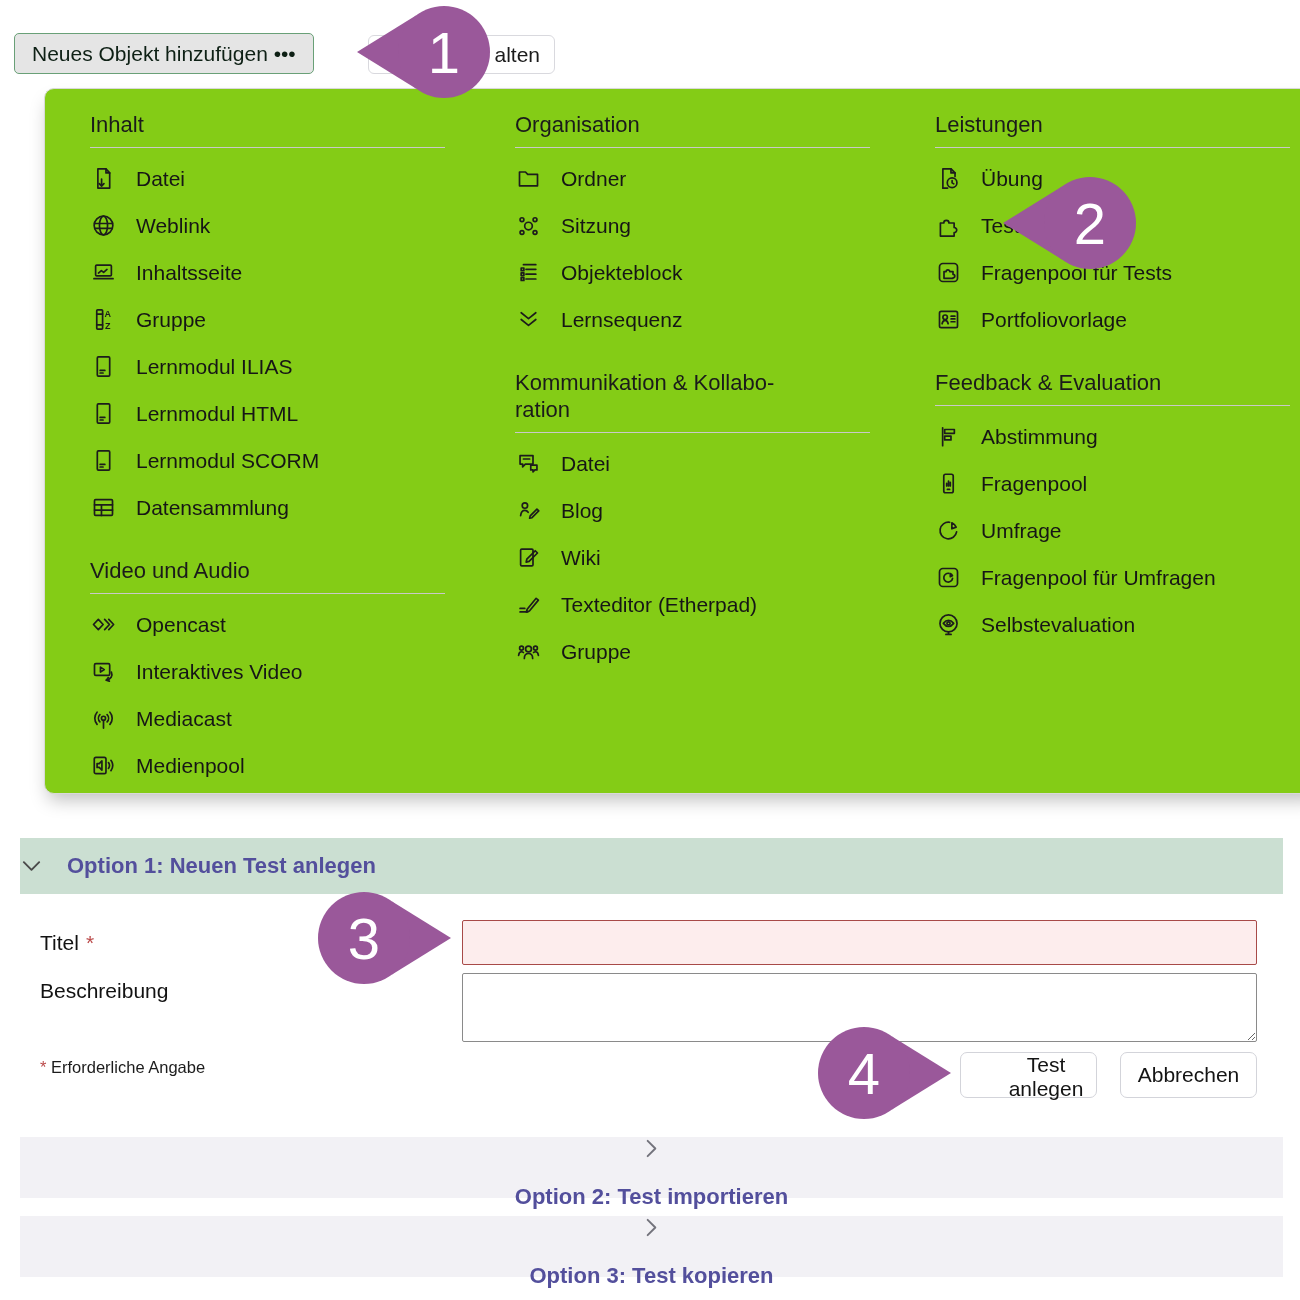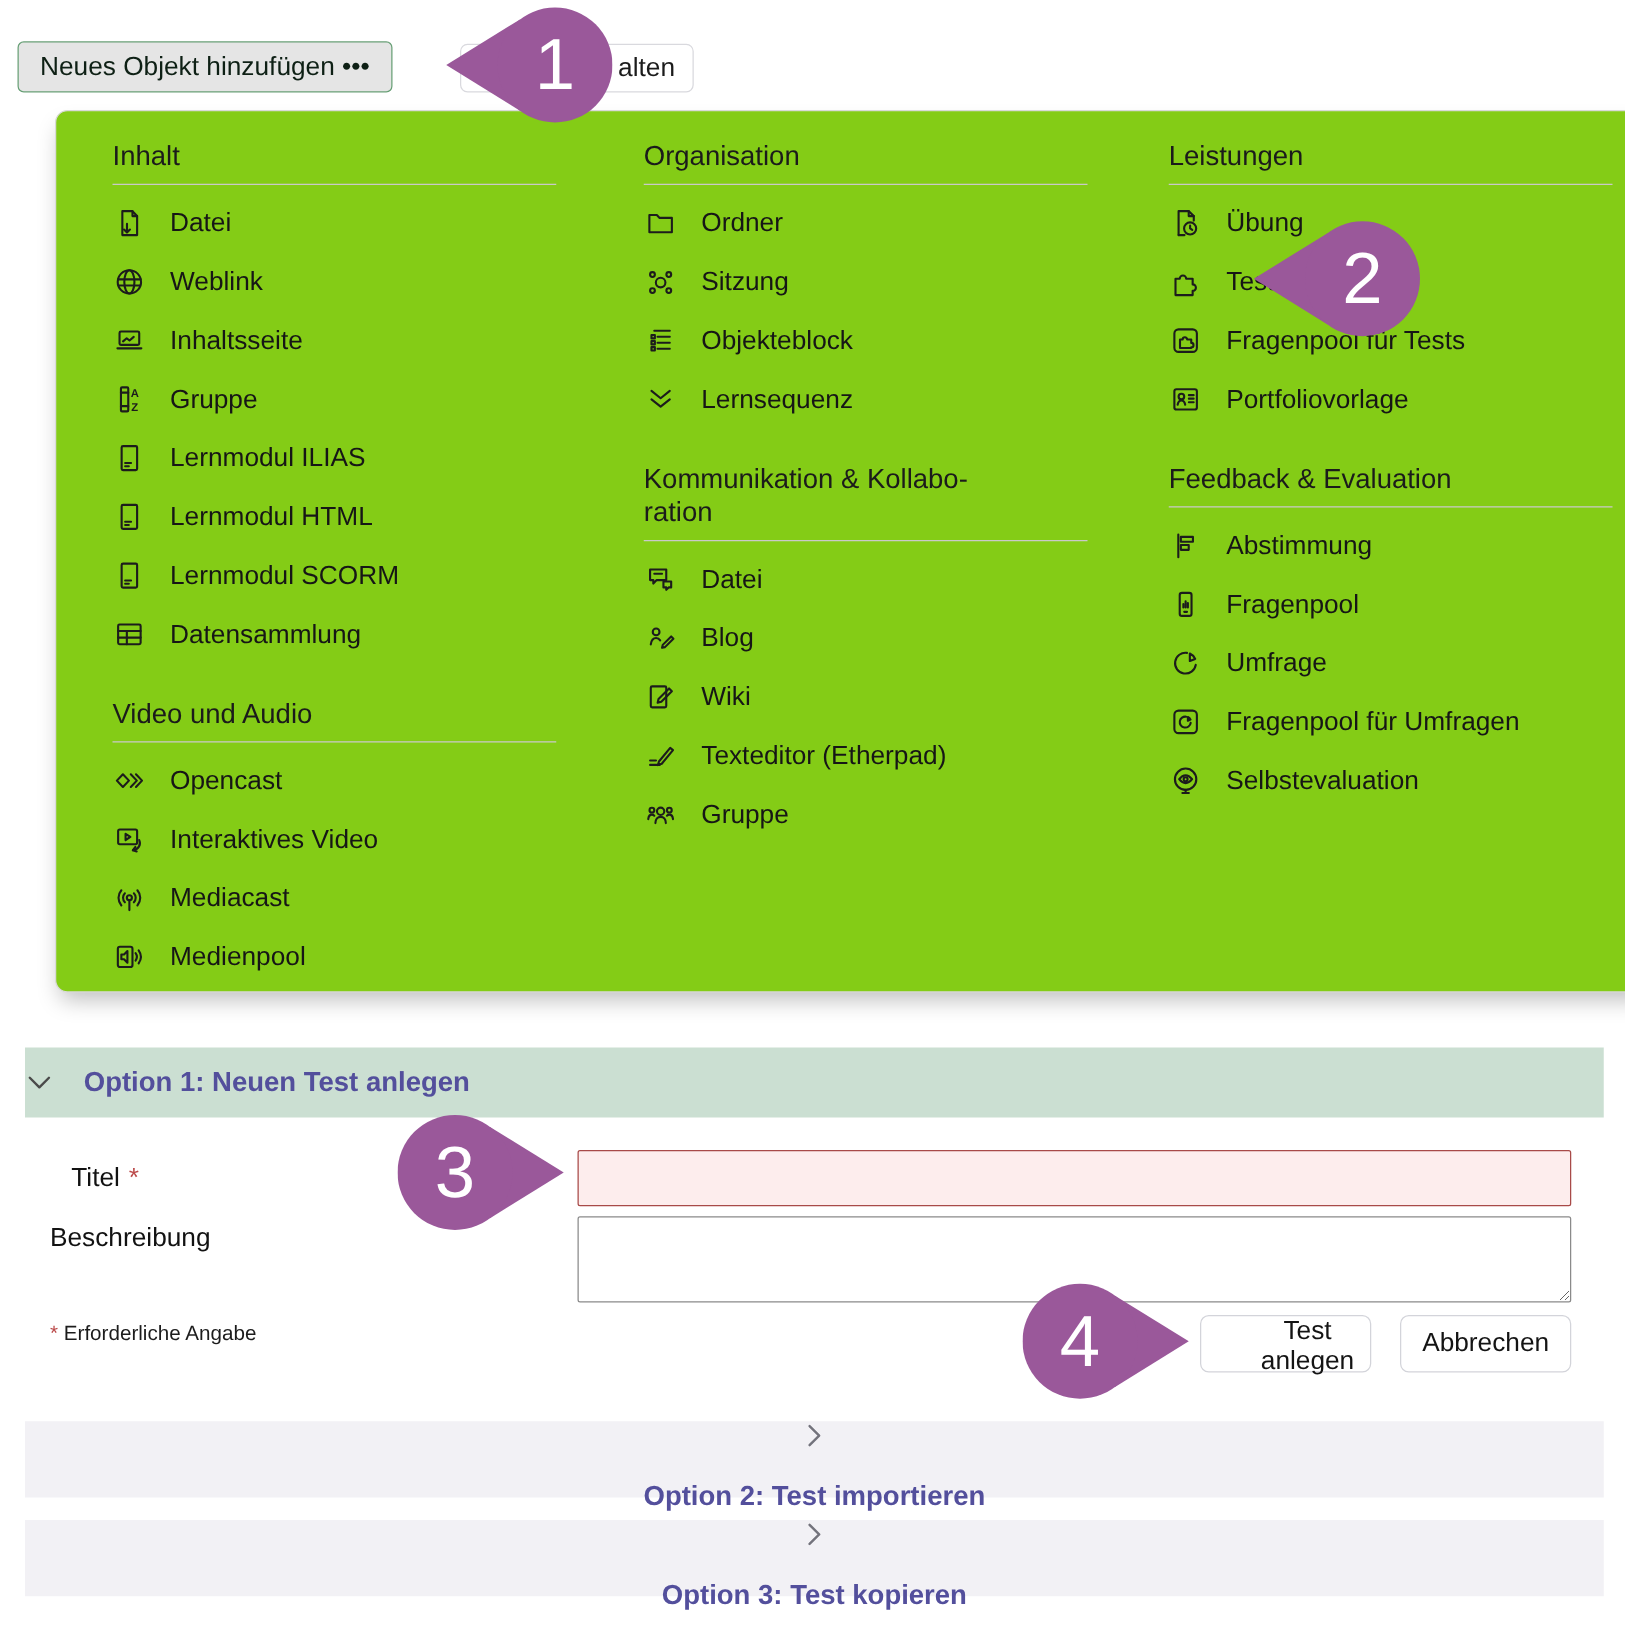--- a/index.html
+++ b/index.html
@@ -47,21 +47,21 @@
   }
   .acc-open { top:838px; background:#cbdfd2; }
   .acc-bar .chev { width:23px; height:23px; flex:0 0 23px; }
   .acc-bar .chev svg { width:23px; height:23px; fill:none; stroke:#4a4a4a; stroke-width:2; stroke-linecap:round; stroke-linejoin:round; }
   .acc-collapsed .chev svg { stroke:#73737c; }
   .acc-title { font-size:22px; font-weight:bold; color:#534f9c; }
   .acc-collapsed { background:#f2f1f5; height:61px; }
   #opt2 { top:1137px;flex-direction:column; } #opt3 { top:1216px;flex-direction:column; }
 
   .field-label { position:absolute; left:40px; font-size:21px; color:#121212; }
-  .lbl-title { top:920px; height:45px; display:flex; align-items:center; gap:7px;margin-left:17px; }
+  .lbl-title { top:920px; height:45px; display:flex; align-items:center; gap:7px; }
   .lbl-desc  { top:979px; }
   .req { color:#bb4a4a; }
   .input-error {
     position:absolute; left:462px; top:920px; width:795px; height:45px;
     background:#fdeded; border:1px solid #a84a48; border-radius:2px;
     font-family:inherit; font-size:20px; padding:0 10px; color:#161616;
   }
   .desc-area {
     position:absolute; left:462px; top:973px; width:795px; height:69px;
     background:#fff; border:1px solid #8a8a8a; border-radius:2px;

